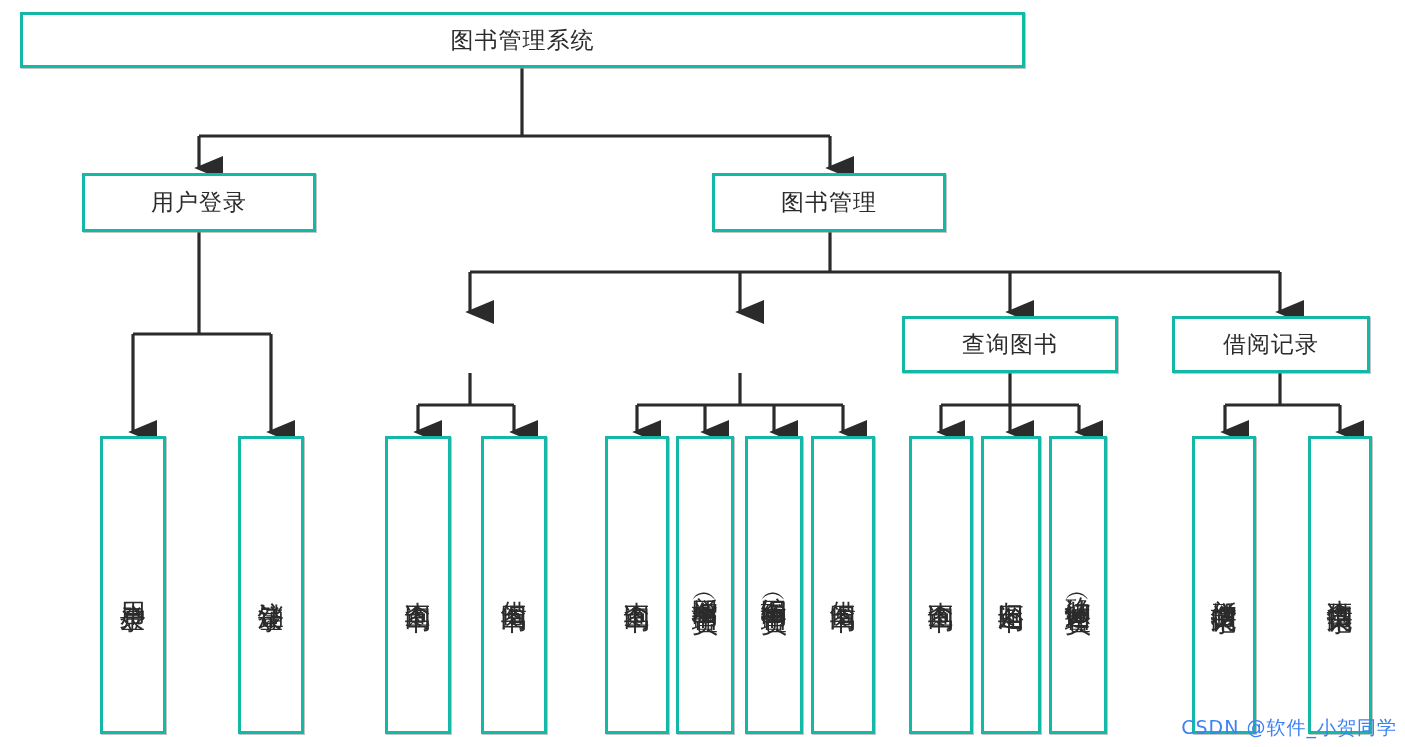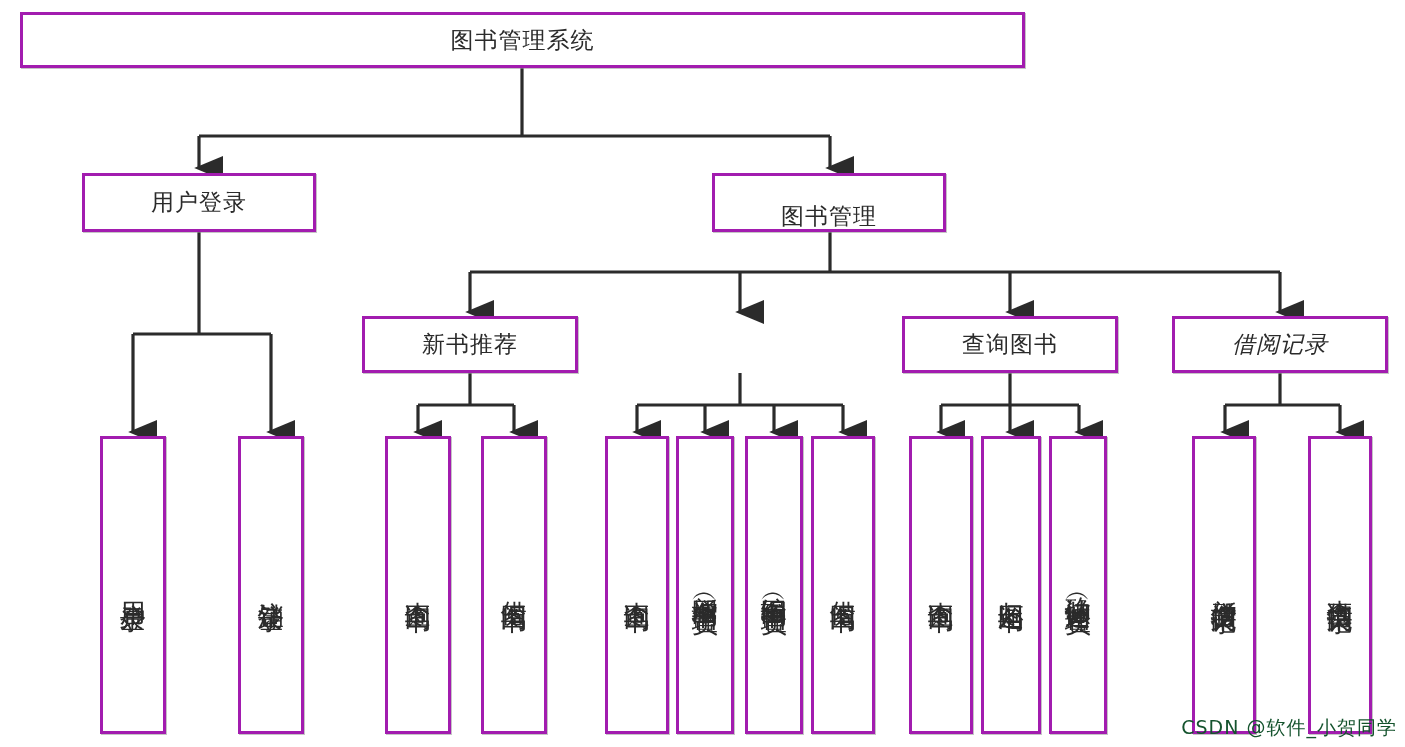--- a/index.html
+++ b/index.html
@@ -7,21 +7,21 @@
     width:1405px;height:747px;
     font-family:"DejaVu Sans","Liberation Sans",sans-serif;
     overflow:hidden;position:relative;
   }
   #diagram-root{position:relative;width:1405px;height:747px;background:#fff;}
   svg#wires{position:absolute;left:0;top:0;width:1405px;height:747px;}
   .node{
     position:absolute;
     box-sizing:border-box;
     background:#ffffff;
-    border:3px solid #a21caf;
+    border:3px solid #14b8a6;
     display:flex;
     align-items:center;
     justify-content:center;
     box-shadow:1px 1px 0 rgba(150,150,150,0.55);
   }
   .node .lbl{
     color:#2b2b2b;
     font-size:23px;
     line-height:1.15;
     letter-spacing:1px;
@@ -39,21 +39,21 @@
     line-height:1.18;
     letter-spacing:2px;
     white-space:normal;
     max-height:286px;
   }
   #watermark{
     position:absolute;
     right:8px;
     bottom:6px;
     font-size:19px;
-    color:#14532d;
+    color:#3b82f6;
     letter-spacing:1px;
     white-space:nowrap;
     pointer-events:none;
   }
 </style>
 </head>
 <body>
 
 <div id="diagram-root">
 
@@ -108,31 +108,28 @@
     </g>
   </svg>
 
   <div class="node" style="left:20px;top:12px;width:1005px;height:56px;">
     <span class="lbl">图书管理系统</span>
   </div>
 
   <div class="node" style="left:82px;top:173px;width:234px;height:59px;">
     <span class="lbl">用户登录</span>
   </div>
-  <div class="node" style="left:712px;top:173px;width:234px;height:59px;align-items:flex-end;">
+  <div class="node" style="left:712px;top:173px;width:234px;height:59px;">
     <span class="lbl">图书管理</span>
   </div>
 
-  <div class="node" style="left:362px;top:316px;width:216px;height:57px;">
-    <span class="lbl">新书推荐</span>
-  </div>
   <div class="node" style="left:902px;top:316px;width:216px;height:57px;">
     <span class="lbl">查询图书</span>
   </div>
-  <div class="node" style="left:1172px;top:316px;width:216px;height:57px;font-style:italic;">
+  <div class="node" style="left:1172px;top:316px;width:198px;height:57px;">
     <span class="lbl">借阅记录</span>
   </div>
 
   <div class="node leaf" style="left:100px;top:436px;width:66px;height:298px;">
     <span class="lbl">用户登录</span>
   </div>
   <div class="node leaf" style="left:238px;top:436px;width:66px;height:298px;">
     <span class="lbl">注销登录</span>
   </div>
 

